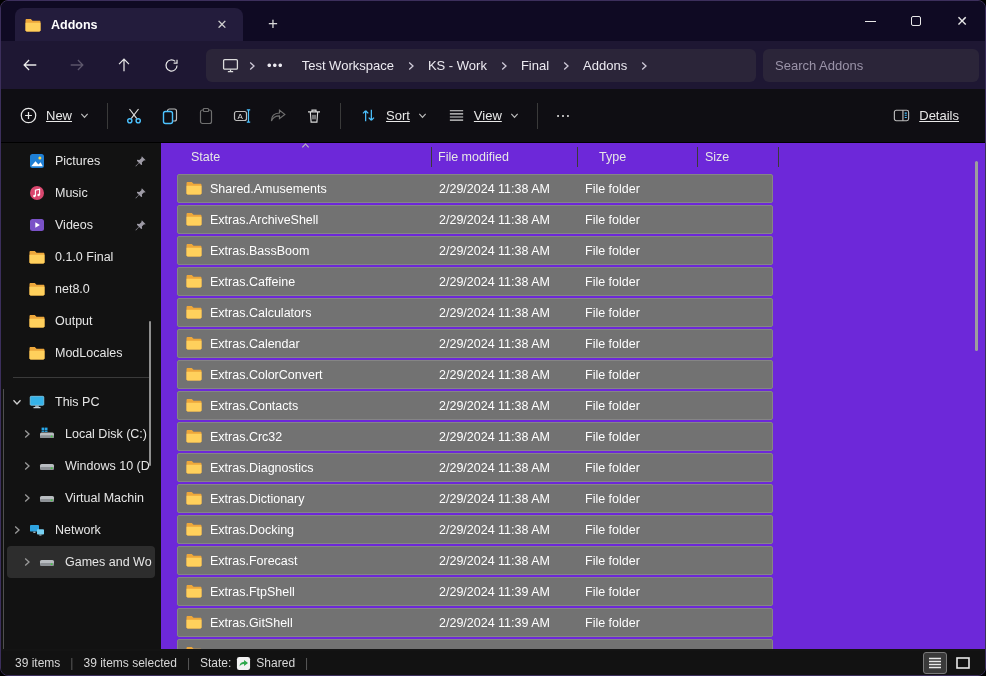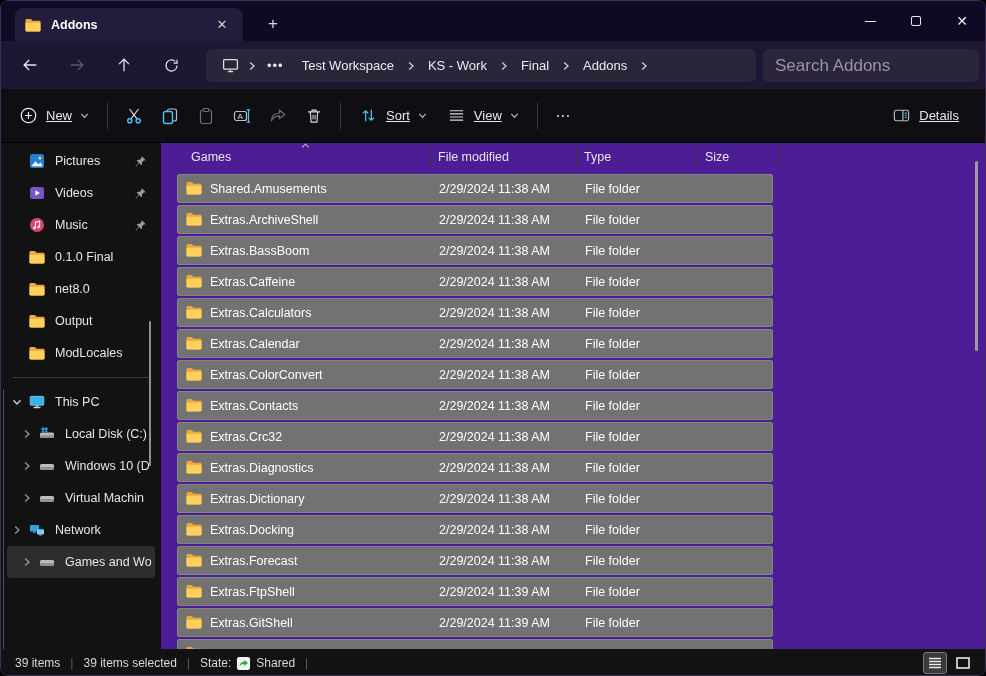--- a/index.html
+++ b/index.html
@@ -31,32 +31,32 @@
     height:33px; background:#2b2539; border-radius:6px;
     display:flex; align-items:center; font-size:13px;
   }
   .addressbar { position:absolute; left:205px; top:8px; width:550px; padding:0 10px; }
   .crumb-seg { color:#eceaf1; padding:0 10px; white-space:nowrap; }
   .crumb-chev { display:flex; align-items:center; padding:0 2px; }
   .crumb-ellipsis { color:#eceaf1; padding:0 8px; letter-spacing:1px; }
   .searchbox { position:absolute; left:762px; top:8px; width:216px; padding:0 12px; }
   .searchbox input {
     background:transparent; border:none; outline:none; color:#9a93a8;
-    font-size:17px; width:100%; font-family:inherit;
+    font-size:13px; width:100%; font-family:inherit;
   }
   .searchbox input::placeholder { color:#9a93a8; }
   
   .toolbar { position:absolute; left:0; top:88px; width:100%; height:54px; background:#0f0e13; display:flex; align-items:center; border-bottom:1px solid #000; }
   .tbtn { display:flex; align-items:center; gap:8px; padding:8px 10px; border-radius:4px; font-size:13px; color:#e8e8e8;text-decoration:underline; }
   .tsep { width:1px; height:26px; background:#3a3a3a; margin:0 8px; }
   .chev-small { display:flex; align-items:center; }
   .toolbar-right { margin-left:auto; margin-right:16px; }
   .iconbtn { padding:8px; }
   
-  .main { position:absolute; left:0; top:142px; width:100%; height:506px; display:flex; background:#4c1d95; }
+  .main { position:absolute; left:0; top:142px; width:100%; height:506px; display:flex; background:#6d28d9; }
   .sidebar { position:relative; width:160px; height:100%; background:#121212; overflow:hidden; padding-top:2px; }
   .side-item { position:relative; height:32px; display:flex; align-items:center; margin:0 6px; border-radius:4px; font-size:12.5px; color:#e6e6e6; overflow:hidden; }
   .side-item.hl { background:#2d2d2d; }
   .side-chev { width:20px; display:flex; justify-content:center; flex:none; }
   .side-icon { width:20px; display:flex; justify-content:center; margin-right:8px; flex:none; }
   .side-label { white-space:nowrap; overflow:hidden; flex:1; }
   .side-pin { margin-left:auto; margin-right:8px; flex:none; display:flex; }
   .side-sep { height:1px; background:#3a3a3a; margin:8px 12px; }
   .indent1 { padding-left:10px; }
   .side-scroll { position:absolute; right:10px; top:178px; width:2px; height:145px; background:#8f8f8f; border-radius:2px; }
@@ -321,42 +321,42 @@
             <span class="side-pin">
               <svg width="13" height="13" viewBox="0 0 16 16">
                 <path d="M9.6 1.6l4.8 4.8-2.3.5-2.4 2.4.3 3-1.5-.2-2.2-2.2-4 4.2-.5-.5 4.2-4L3.8 7.4l-.2-1.5 3 .3L9 3.9z" fill="#9d9aa5"></path>
               </svg>
             </span>
           </div>
           <div class="side-item">
             <span class="side-chev"></span>
             <span class="side-icon">
               <svg width="16" height="16" viewBox="0 0 16 16">
-                <rect x="1" y="2" width="14" height="12" rx="2.5" fill="#7a52c7"></rect>
-                <path d="M6.3 5.2l4.6 2.8-4.6 2.8z" fill="#fff"></path>
-              </svg>
-            </span>
-            <span class="side-label">Videos</span>
-            <span class="side-pin">
-              <svg width="13" height="13" viewBox="0 0 16 16">
-                <path d="M9.6 1.6l4.8 4.8-2.3.5-2.4 2.4.3 3-1.5-.2-2.2-2.2-4 4.2-.5-.5 4.2-4L3.8 7.4l-.2-1.5 3 .3L9 3.9z" fill="#9d9aa5"></path>
-              </svg>
-            </span>
-          </div>
-          <div class="side-item">
-            <span class="side-chev"></span>
-            <span class="side-icon">
-              <svg width="16" height="16" viewBox="0 0 16 16">
                 <circle cx="8" cy="8" r="7" fill="#d9476e"></circle>
                 <path d="M6.4 11V5.2l4.2-1v5.8" stroke="#fff" stroke-width="1.1" fill="none"></path>
                 <circle cx="5.4" cy="11" r="1.2" fill="#fff"></circle>
                 <circle cx="9.6" cy="10" r="1.2" fill="#fff"></circle>
               </svg>
             </span>
             <span class="side-label">Music</span>
+            <span class="side-pin">
+              <svg width="13" height="13" viewBox="0 0 16 16">
+                <path d="M9.6 1.6l4.8 4.8-2.3.5-2.4 2.4.3 3-1.5-.2-2.2-2.2-4 4.2-.5-.5 4.2-4L3.8 7.4l-.2-1.5 3 .3L9 3.9z" fill="#9d9aa5"></path>
+              </svg>
+            </span>
+          </div>
+          <div class="side-item">
+            <span class="side-chev"></span>
+            <span class="side-icon">
+              <svg width="16" height="16" viewBox="0 0 16 16">
+                <rect x="1" y="2" width="14" height="12" rx="2.5" fill="#7a52c7"></rect>
+                <path d="M6.3 5.2l4.6 2.8-4.6 2.8z" fill="#fff"></path>
+              </svg>
+            </span>
+            <span class="side-label">Videos</span>
             <span class="side-pin">
               <svg width="13" height="13" viewBox="0 0 16 16">
                 <path d="M9.6 1.6l4.8 4.8-2.3.5-2.4 2.4.3 3-1.5-.2-2.2-2.2-4 4.2-.5-.5 4.2-4L3.8 7.4l-.2-1.5 3 .3L9 3.9z" fill="#9d9aa5"></path>
               </svg>
             </span>
           </div>
           <div class="side-item">
             <span class="side-chev"></span>
             <span class="side-icon">
               <svg width="16" height="14" viewBox="0 0 16 14">
@@ -499,23 +499,23 @@
       <div class="left-edge-line"></div>
     </div>
 
     <div class="listpane">
       <div class="list-header">
         <span class="sort-caret">
           <svg width="9" height="7" viewBox="0 0 10 7">
               <path d="M1.5 5.5L5 1.8 8.5 5.5" fill="none" stroke="#bdbdbd" stroke-width="1.2"></path>
             </svg>
         </span>
-        <span class="col-h" style="left:14px">Games</span>
+        <span class="col-h" style="left:14px">State</span>
         <span class="col-h" style="left:261px">File modified</span>
-        <span class="col-h" style="left:407px">Type</span>
+        <span class="col-h" style="left:422px">Type</span>
         <span class="col-h" style="left:528px">Size</span>
         <span class="col-div" style="left:254px"></span>
         <span class="col-div" style="left:400px"></span>
         <span class="col-div" style="left:520px"></span>
         <span class="col-div" style="left:601px"></span>
       </div>
       <div class="rows" id="file-rows">
           <div class="file-row">
             <span class="row-icon"><svg width="16" height="14" viewBox="0 0 16 14">
                 <path d="M.5 2.2C.5 1.5 1 1 1.7 1h4.1l1.7 1.7h6.8c.7 0 1.2.5 1.2 1.2v8.4c0 .7-.5 1.2-1.2 1.2H1.7C1 13.5.5 13 .5 12.3z" fill="#eda73b"></path>

